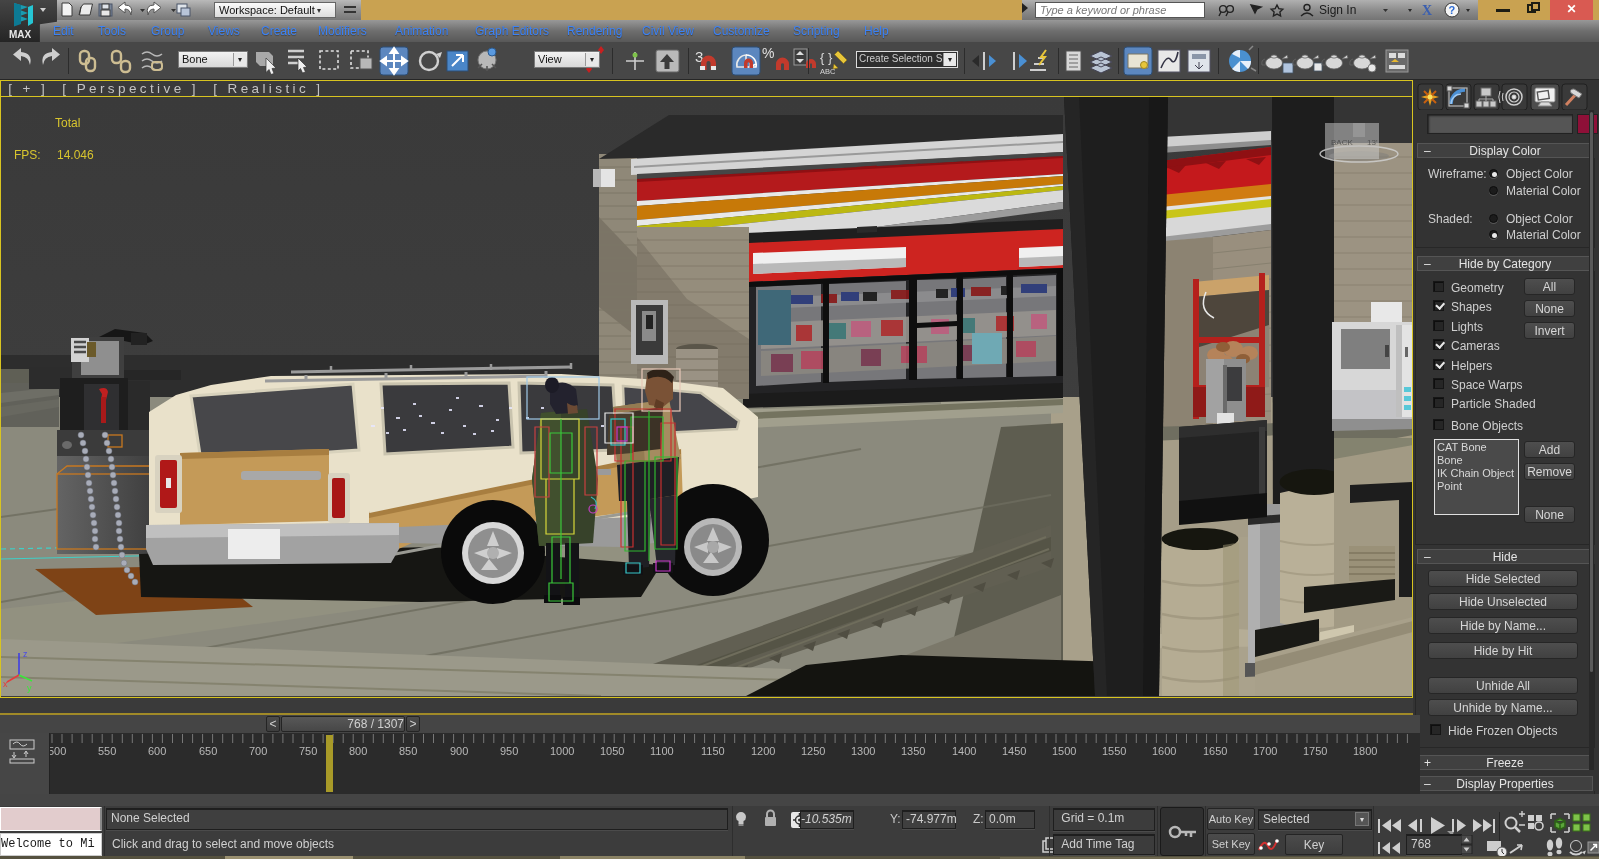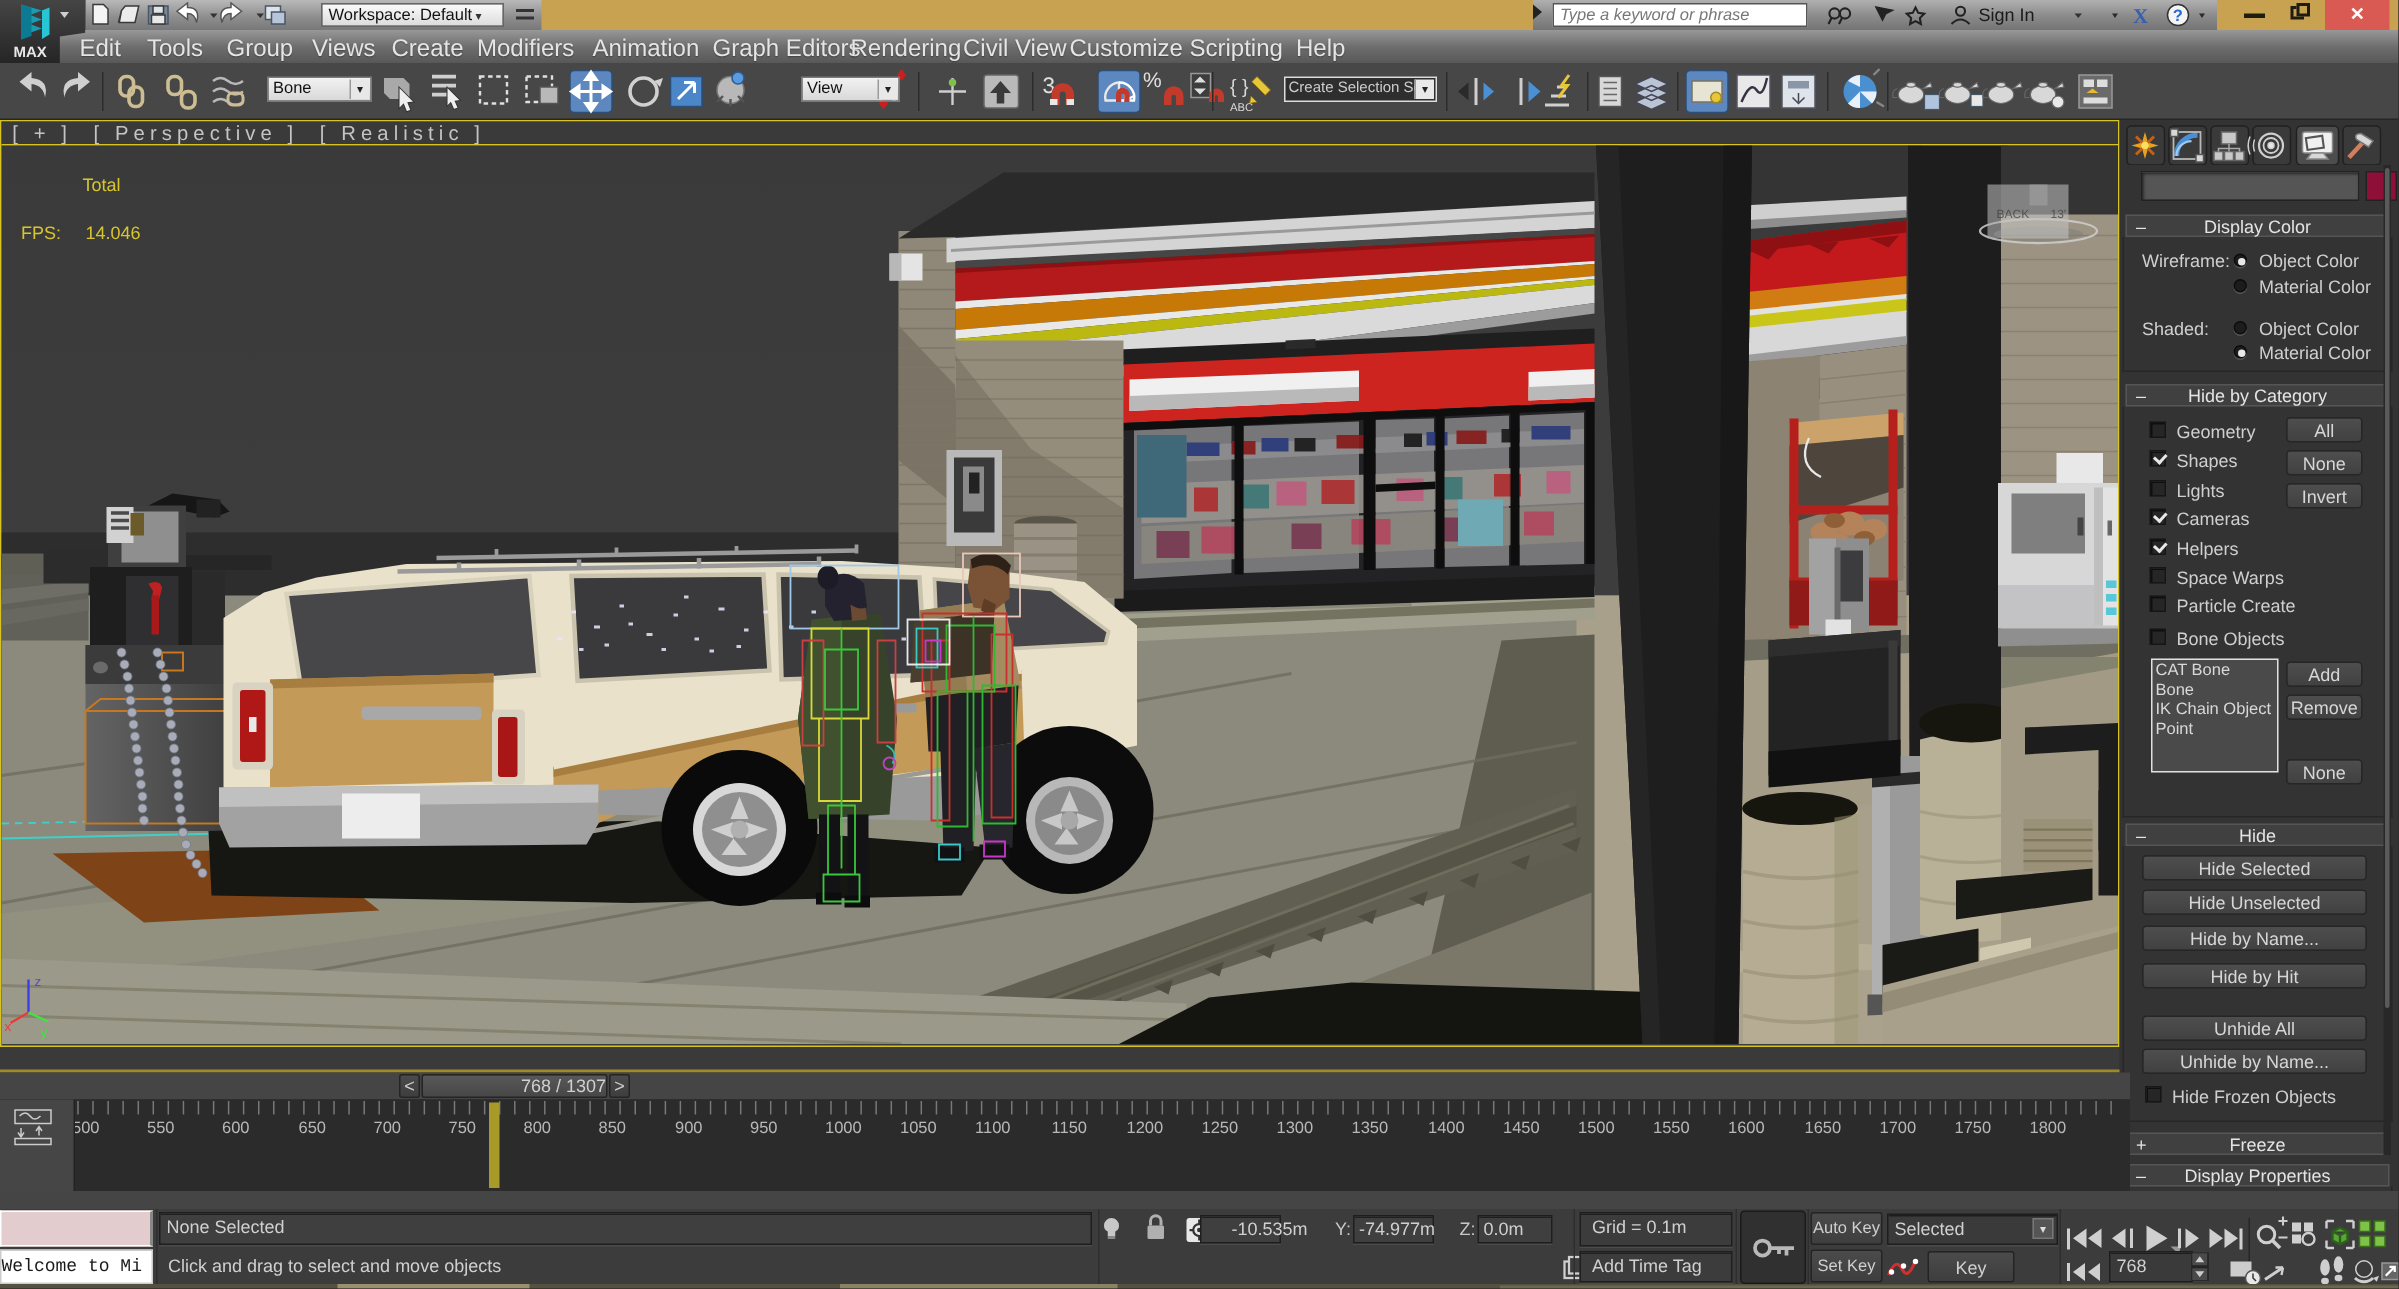--- a/index.html
+++ b/index.html
@@ -11,21 +11,21 @@
   #titlebar{left:0;top:0;width:1599px;height:20px;background:#c9a251;}
   #qat{left:57px;top:0;width:304px;height:20px;background:linear-gradient(#b9b9b9,#8f8f8f 55%,#787878);}
   #logoarea{left:0;top:0;width:57px;height:20px;background:#3a3a3a;}
   #title-text{left:460px;top:2px;width:520px;text-align:center;color:#22221a;font-size:15.5px;letter-spacing:.3px;}
   #searcharea{left:1022px;top:0;width:456px;height:20px;background:linear-gradient(#b0b0b0,#8a8a8a 55%,#747474);}
   #searchbox{left:1035px;top:2px;width:170px;height:16px;background:#fff;border:1px solid #555;
              color:#777;font-style:italic;font-size:11px;padding:1px 4px;}
   #closebtn{left:1550px;top:0;width:43px;height:20px;background:#d95a52;color:#fff;text-align:center;line-height:19px;font-weight:bold;}
   
   #menubar{left:0;top:20px;width:1599px;height:22px;background:linear-gradient(#989898,#6e6e6e 50%,#585858);}
-  .menu{position:absolute;top:24px;color:#e5e5e5;font-size:16px;text-shadow:0 1px 1px rgba(0,0,0,.35);}
+  .menu{position:absolute;top:24px;color:#3b82f6;font-size:12px;text-shadow:0 1px 1px rgba(0,0,0,.35);}
   #maxlogo{left:0;top:0;width:57px;height:42px;background:linear-gradient(#454545,#252525);z-index:5;clip-path:polygon(0 0,100% 0,100% 52%,70% 58%,70% 100%,0 100%);}
   
   #toolbar{left:0;top:42px;width:1599px;height:38px;background:#474747;border-bottom:1px solid #262626;}
   .combo{position:absolute;top:10px;height:17px;background:linear-gradient(#f2f2f2,#d8d8d8);border:1px solid #7a7a7a;color:#111;font-size:11px;padding:1px 3px;}
   .combo .arr{position:absolute;right:1px;top:1px;width:13px;height:13px;background:#e8e8e8;border-left:1px solid #999;font-size:8px;color:#222;text-align:center;line-height:13px;}
   
   #vpwrap{left:0;top:80px;width:1413px;height:618px;border:1px solid #d8c420;background:#3c3c3c;}
   #vplabel{left:1px;top:81px;width:1411px;height:16px;background:#3a3a3a;color:#c4c4c4;font-size:13.5px;letter-spacing:3.4px;line-height:15px;border-bottom:1px solid #d8c420;}
   #scene{left:1px;top:97px;}
   
@@ -898,21 +898,21 @@
     <div class="abs lbl" style="left:1451px;top:300px;">Shapes</div>
   <div class="abs chk" style="left:1433px;top:320px;"></div>
     <div class="abs lbl" style="left:1451px;top:320px;">Lights</div>
   <div class="abs chk on" style="left:1433px;top:339px;"></div>
     <div class="abs lbl" style="left:1451px;top:339px;">Cameras</div>
   <div class="abs chk on" style="left:1433px;top:359px;"></div>
     <div class="abs lbl" style="left:1451px;top:359px;">Helpers</div>
   <div class="abs chk" style="left:1433px;top:378px;"></div>
     <div class="abs lbl" style="left:1451px;top:378px;">Space Warps</div>
   <div class="abs chk" style="left:1433px;top:397px;"></div>
-    <div class="abs lbl" style="left:1451px;top:397px;">Particle Create</div>
+    <div class="abs lbl" style="left:1451px;top:397px;">Particle Shaded</div>
   <div class="abs chk" style="left:1433px;top:419px;"></div>
     <div class="abs lbl" style="left:1451px;top:419px;">Bone Objects</div>
   <div class="abs pbtn" style="left:1524px;top:278px;width:51px;height:17px;line-height:16px;">All</div>
   <div class="abs pbtn" style="left:1524px;top:300px;width:51px;height:17px;line-height:16px;">None</div>
   <div class="abs pbtn" style="left:1524px;top:322px;width:51px;height:17px;line-height:16px;">Invert</div>
   <div class="abs" style="left:1434px;top:439px;width:85px;height:76px;background:#4a4a4a;border:1px solid #e0e0e0;color:#d8d8d8;font-size:11px;line-height:13px;padding:1px 2px;">CAT Bone<br>Bone<br>IK Chain Object<br>Point</div>
   <div class="abs pbtn" style="left:1524px;top:441px;width:51px;height:17px;line-height:16px;">Add</div>
   <div class="abs pbtn" style="left:1524px;top:463px;width:51px;height:17px;line-height:16px;">Remove</div>
   <div class="abs pbtn" style="left:1524px;top:506px;width:51px;height:17px;line-height:16px;">None</div>
 
@@ -999,21 +999,21 @@
         <path d="M34 9 v-3 a3.5 3.5 0 0 1 7 0 v3" fill="none" stroke="#b0b0b0" stroke-width="2"></path>
       </g>
     <g>
         <rect x="58" y="4" width="17" height="16" rx="2" fill="#e8e8e8"></rect>
         <circle cx="66.5" cy="12" r="4" fill="none" stroke="#333" stroke-width="1.5"></circle>
         <circle cx="66.5" cy="12" r="1.5" fill="#333"></circle>
         <path d="M66.5 5 v3 M66.5 16 v3 M60 12 h3 M70 12 h3" stroke="#333" stroke-width="1.5"></path>
       </g>
   </svg>
   <div class="abs lbl" style="left:810px;top:812px;color:#c8c8c8;">X:</div>
-  <div class="abs field" style="left:800px;top:810px;width:54px;height:19px;padding:1px 20px;">-10.535m</div>
+  <div class="abs field" style="left:800px;top:810px;width:54px;height:19px;padding:1px 0;font-style:italic;">-10.535m</div>
   <div class="abs lbl" style="left:890px;top:812px;color:#c8c8c8;">Y:</div>
   <div class="abs field" style="left:902px;top:810px;width:54px;height:19px;padding:1px 3px;">-74.977m</div>
   <div class="abs lbl" style="left:973px;top:812px;color:#c8c8c8;">Z:</div>
   <div class="abs field" style="left:985px;top:810px;width:50px;height:19px;padding:1px 3px;">0.0m</div>
   <svg class="abs" style="left:1040px;top:836px" width="20" height="20" viewBox="0 0 20 20">
     <rect x="3" y="5" width="11" height="11" fill="none" stroke="#d0d0d0" stroke-width="1.5"></rect>
     <rect x="6" y="2" width="11" height="11" fill="#3c3c3c" stroke="#d0d0d0" stroke-width="1.5"></rect>
   </svg>
   <div class="abs field" style="left:1053px;top:808px;width:102px;height:23px;background:#3c3c3c;">&nbsp;Grid = 0.1m</div>
   <div class="abs field" style="left:1053px;top:834px;width:102px;height:21px;background:#3c3c3c;">&nbsp;Add Time Tag</div>

